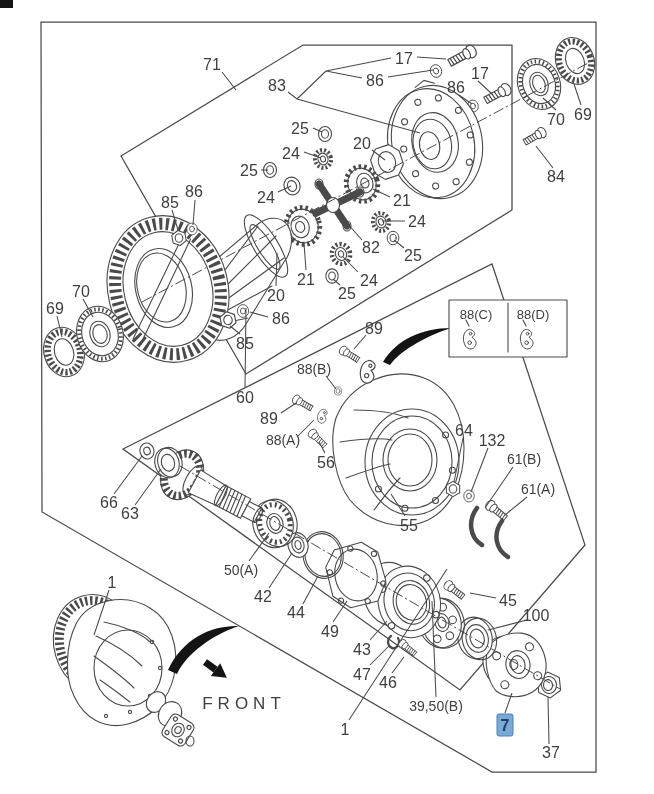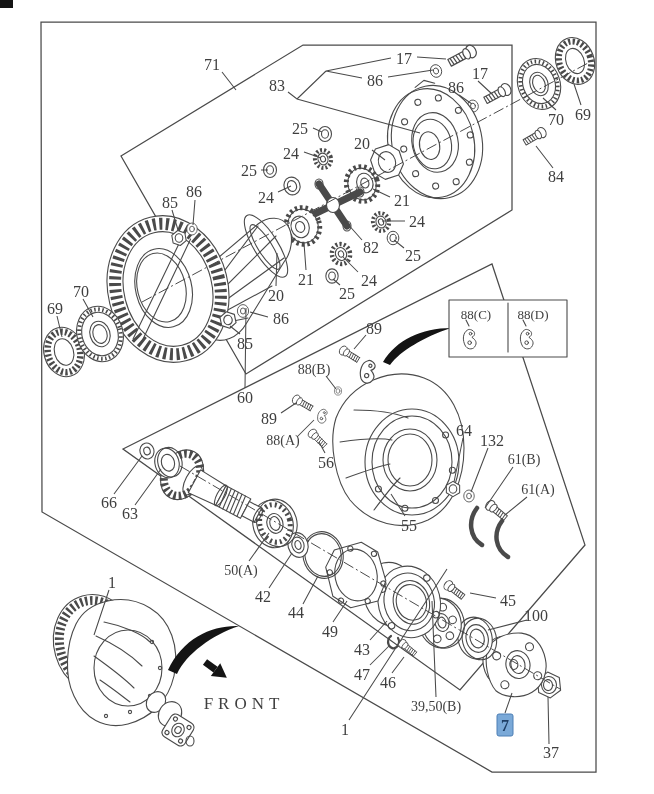--- a/index.html
+++ b/index.html
@@ -1,21 +1,21 @@
 <!DOCTYPE html>
 <html style="--line: #4a4a4a; --text: #3f3f3f; --ink: #141414; --hl: #7aa9d8; --hl-border: #4d7fb5; --hl-text: #1e3f66;"><head>
 <meta charset="utf-8">
 <style>
   html,body{margin:0;padding:0;background:#fff;}
   :root{
     --line:#4a4a4a; --text:#3f3f3f; --ink:#141414;
     --hl:#7aa9d8; --hl-border:#4d7fb5; --hl-text:#1e3f66;
   }
   .stage{position:relative;width:654px;height:794px;background:#fff;overflow:hidden;
-         font-family:Liberation Serif, serif;}
+         font-family:Liberation Sans, sans-serif;}
   svg{position:absolute;left:0;top:0;}
   .ln{stroke:var(--line);fill:none;stroke-width:1.1px;stroke-linecap:round;stroke-linejoin:round;}
   .wf{stroke:var(--line);fill:#fff;stroke-width:1.1px;stroke-linejoin:round;}
   .teeth{stroke:var(--line);fill:none;}
   .blk{fill:var(--ink);stroke:none;}
   .bx{stroke:var(--line);fill:none;stroke-width:1.25px;stroke-linejoin:miter;}
   .axis{stroke:var(--line);fill:none;stroke-width:1px;stroke-dasharray:11 3 2 3;}
   .ldr{stroke:var(--line);fill:none;stroke-width:1.05px;}
   text.lbl{fill:var(--text);}
   text.hlt{fill:var(--hl-text);font-weight:bold;}

